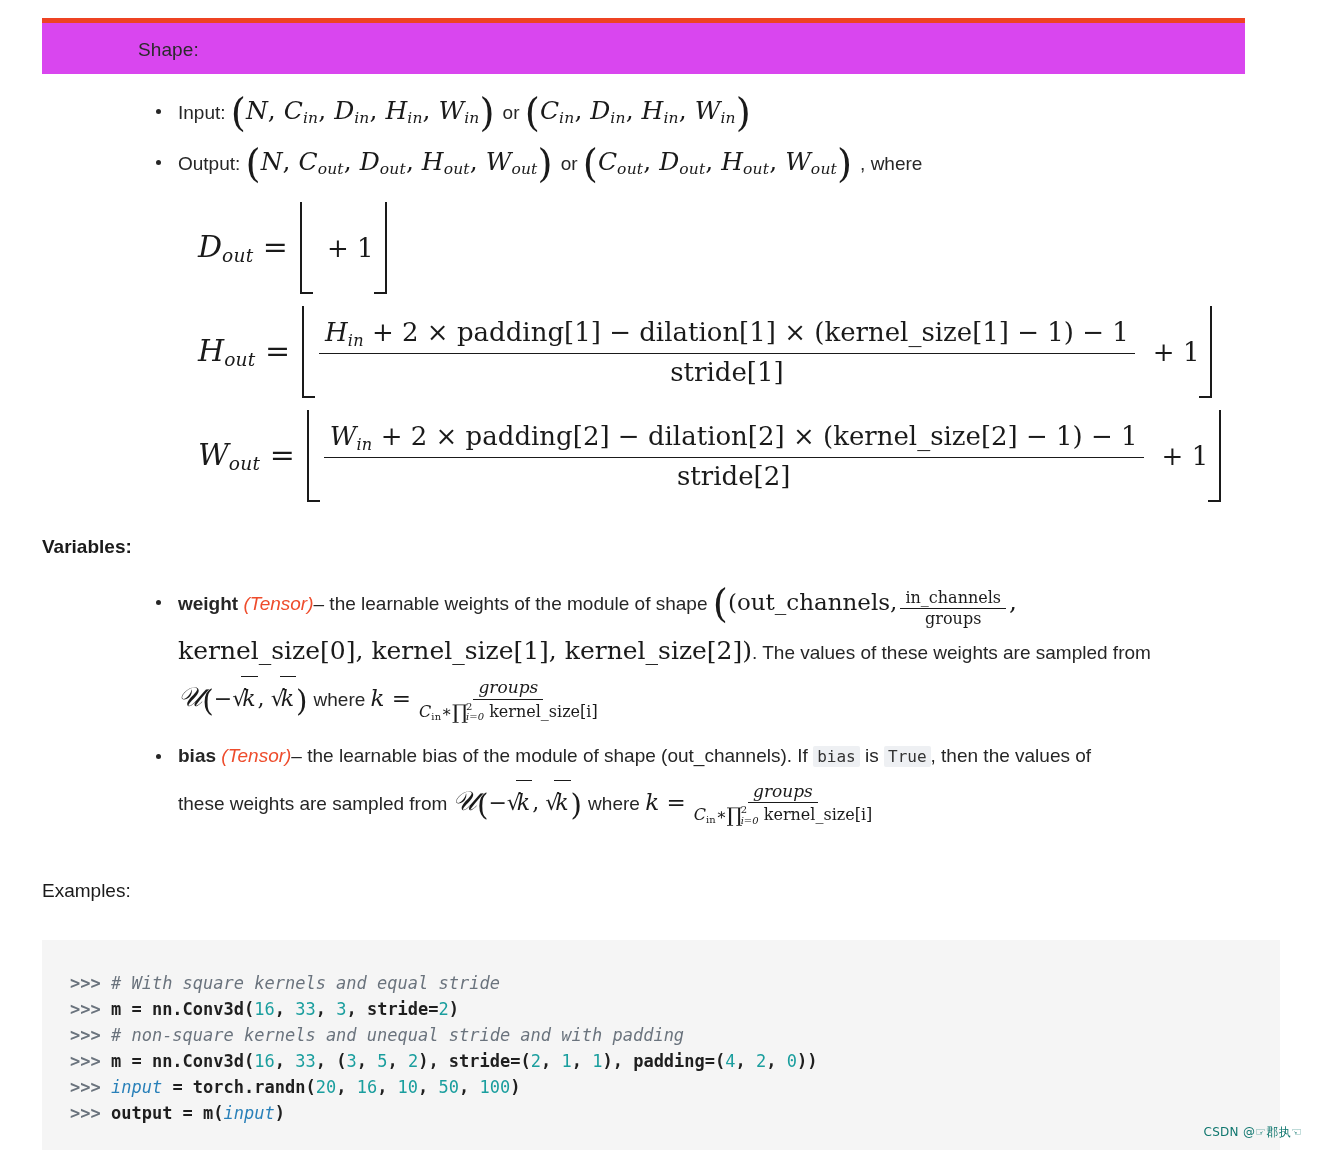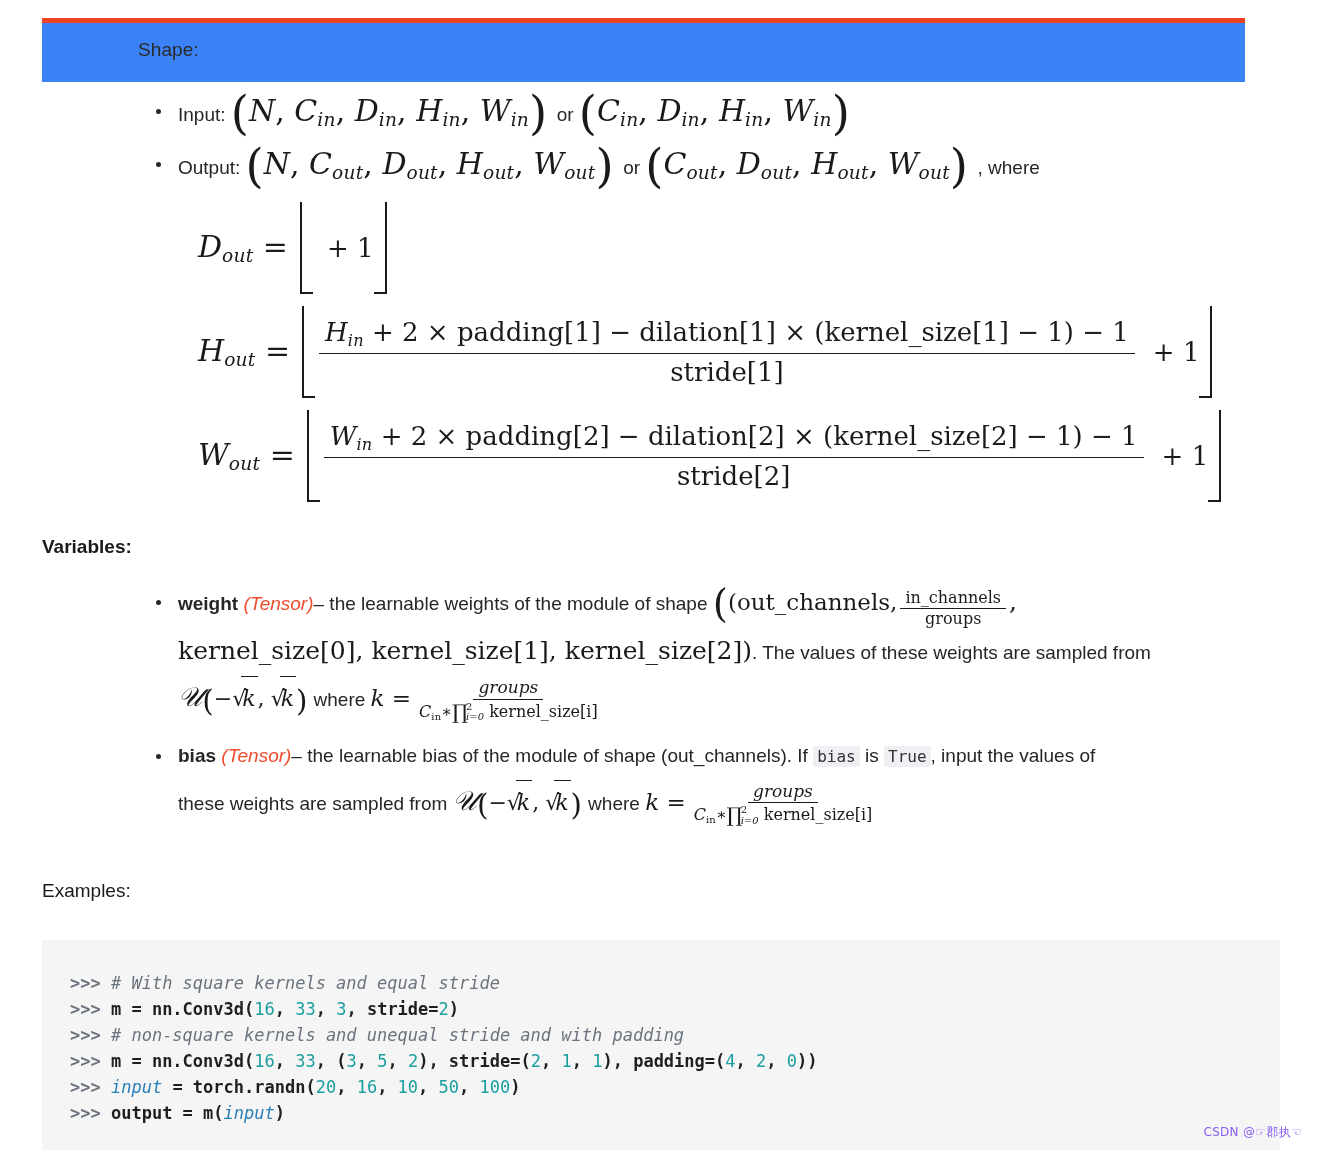--- a/index.html
+++ b/index.html
@@ -15,24 +15,24 @@
     position: relative;
     overflow: hidden;
   }
 
   
   .shape-box {
     position: absolute;
     left: 42px;
     top: 18px;
     width: 1203px;
-    background: #3b82f6;
+    background: #d946ef;
     border-top: 5px solid #ee4323;
     box-sizing: border-box;
-    height: 64px;
+    height: 56px;
   }
   .shape-box .shape-title {
     font-size: 19px;
     color: #2a2a2a;
     padding: 16px 0 0 96px;
     letter-spacing: .1px;
   }
 
   
   .math {
@@ -80,21 +80,21 @@
     position: absolute;
     left: 4px;
     top: 13px;
     width: 5px;
     height: 5px;
     border-radius: 50%;
     background: #262626;
   }
   .lbl { font-size: 19px; }
 
-  .shape-tuple { font-size: 30px; text-align: center; }
+  .shape-tuple { font-size: 25px; text-align: center; }
 
   
   .formula-block {
     position: absolute;
     left: 0;
     width: 1322px;
   }
   .formula-row {
     display: flex;
     align-items: center;
@@ -272,21 +272,21 @@
   .tok-comment { color: #6a737d; font-style: italic; }
   .tok-num     { color: #1a9e9e; }
   .tok-builtin { color: #2980b9; font-style: italic; }
   .tok-plain   { color: #1f1f1f; font-weight: bold; }
 
   .watermark {
     position: absolute;
     right: 20px;
     bottom: 14px;
     font-size: 12px;
-    color: #8b5cf6;
+    color: #0f766e;
     font-family: "DejaVu Sans", sans-serif;
     letter-spacing: .3px;
   }
 </style>
 </head>
 <body>
 
 <div class="shape-box">
   <div class="shape-title">Shape:</div>
 </div>
@@ -405,21 +405,21 @@
         <span class="den kfrac-den"><span class="mi">C</span><span class="sub" style="font-style:normal">in</span><span class="mup">∗</span><span class="prod-sym mup">∏</span><span class="prod-lim"><span style="display:block">2</span><span style="display:block;font-style:italic">i=0</span></span> <span class="mup">kernel_size[i]</span></span>
       </span>
   </li>
 
   <li>
     <span class="var-name">bias</span>
     <span class="tensor-type">(Tensor)</span><span>–</span>
     <span>the learnable bias of the module of shape (out_channels). If</span>
     <code class="inline-code">bias</code>
     <span>is</span>
-    <code class="inline-code">True</code><span>, input the values of</span>
+    <code class="inline-code">True</code><span>, then the values of</span>
     <br>
     <span>these weights are sampled from</span>
     <span class="math">
       <span class="cal-u">𝒰</span><span class="paren">(</span><span class="mup" style="font-size:22px">−</span><span class="sqrt-wrap" style="font-size:22px"><span class="radical">√</span><span class="radicand">k</span></span><span class="mup" style="font-size:22px">,</span>
       <span class="sqrt-wrap" style="font-size:22px"><span class="radical">√</span><span class="radicand">k</span></span><span class="paren">)</span>
     </span>
     <span>where</span>
     <span class="math" style="font-size:23px"><span class="mi">k</span> <span class="mup">=</span></span><span class="small-frac math">
         <span class="num kfrac-num">groups</span>
         <span class="den kfrac-den"><span class="mi">C</span><span class="sub" style="font-style:normal">in</span><span class="mup">∗</span><span class="prod-sym mup">∏</span><span class="prod-lim"><span style="display:block">2</span><span style="display:block;font-style:italic">i=0</span></span> <span class="mup">kernel_size[i]</span></span>

